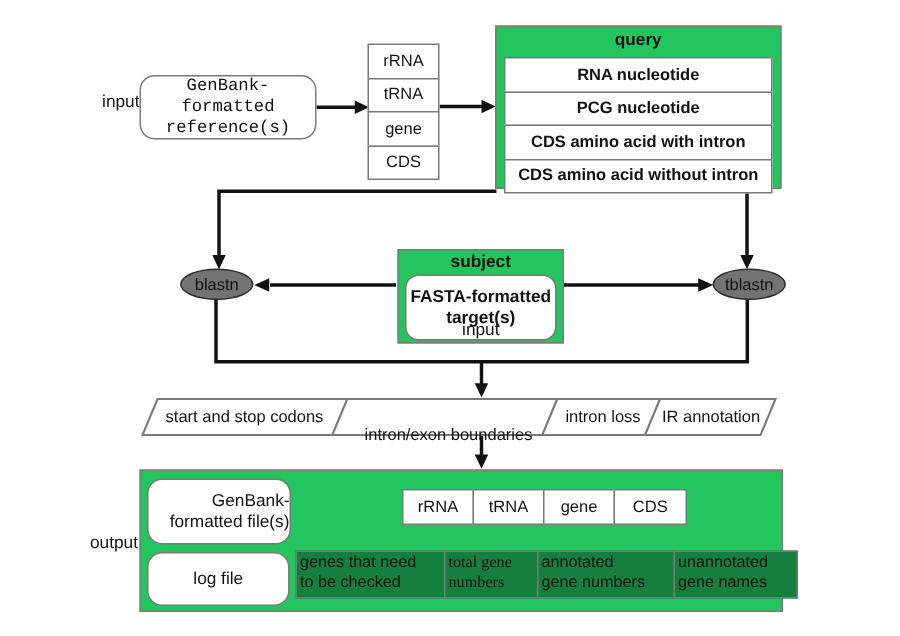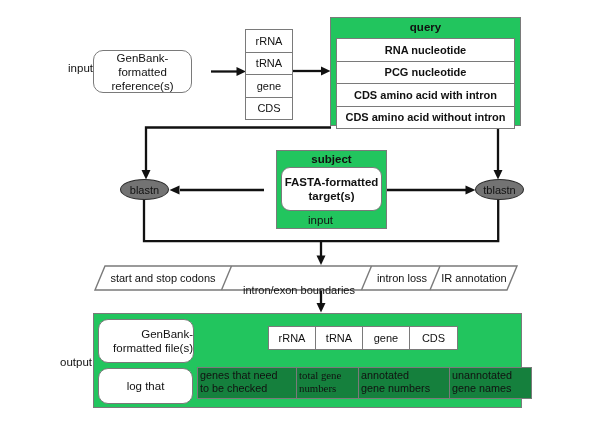--- a/index.html
+++ b/index.html
@@ -58,21 +58,21 @@
     <g stroke="#7a7a7a" stroke-width="1.4" fill="#fff">
       <polygon points="105,266 517,266 507,290 95,290"></polygon>
       <path d="M231.5,266 L221.5,290"></path>
       <path d="M371.5,266 L361.5,290"></path>
       <path d="M440,266 L430,290"></path>
     </g>
   </svg>
 
   <div class="abs lbl" style="left:50px;top:62px;width:43px;text-align:right;">input</div>
 
-  <div class="abs rbox" style="left:93px;top:50px;width:99px;height:43px;">
+  <div class="abs rbox" style="left:93px;top:50px;width:118px;height:43px;font-family:Liberation Mono, monospace;">
     <div>GenBank-formatted</div>
     <div>reference(s)</div>
   </div>
 
   <div class="abs vstack" style="left:245px;top:29px;width:48px;">
     <div class="cell">rRNA</div>
     <div class="cell">tRNA</div>
     <div class="cell">gene</div>
     <div class="cell">CDS</div>
   </div>
@@ -80,21 +80,21 @@
   <div class="abs obox" style="left:330px;top:17px;width:191px;height:109px;">
     <div class="center-title">query</div>
     <div class="vstack" style="margin:1px 5px 0 5px;">
       <div class="cell">RNA nucleotide</div>
       <div class="cell">PCG nucleotide</div>
       <div class="cell">CDS amino acid with intron</div>
       <div class="cell">CDS amino acid without intron</div>
     </div>
   </div>
 
-  <div class="abs obox" style="left:265px;top:150px;width:111px;height:79px;margin-left:11px;">
+  <div class="abs obox" style="left:265px;top:166px;width:111px;height:63px;">
     <div class="center-title" style="line-height:16px;">subject</div>
     <div class="rbox" style="margin:0 4px;height:42px;border-radius:9px;">
       <div>FASTA-formatted</div>
       <div>target(s)</div>
     </div>
   </div>
   <div class="abs lbl" style="left:265px;top:214px;width:111px;text-align:center;">input</div>
 
   <div class="abs ellipse" style="left:120px;top:179px;width:49px;height:21px;">
     <span>blastn</span>
@@ -111,21 +111,21 @@
   <div class="abs lbl" style="left:48px;top:356px;width:44px;text-align:right;">output</div>
 
   <div class="abs obox" style="left:93px;top:313px;width:429px;height:95px;"></div>
 
   <div class="abs rbox" style="left:98px;top:319px;width:96px;height:44px;align-items:flex-end;">
     <div>GenBank-</div>
     <div>formatted file(s)</div>
   </div>
 
   <div class="abs rbox" style="left:98px;top:368px;width:95px;height:36px;">
-    <div>log that</div>
+    <div>log file</div>
   </div>
 
   <div class="abs hstack" style="left:268px;top:326px;">
     <div class="cell" style="width:46px;height:22px;">rRNA</div>
     <div class="cell" style="width:46px;height:22px;">tRNA</div>
     <div class="cell" style="width:46px;height:22px;">gene</div>
     <div class="cell" style="width:47px;height:22px;">CDS</div>
   </div>
 
   <div class="abs hstack" style="left:197px;top:367px;">

